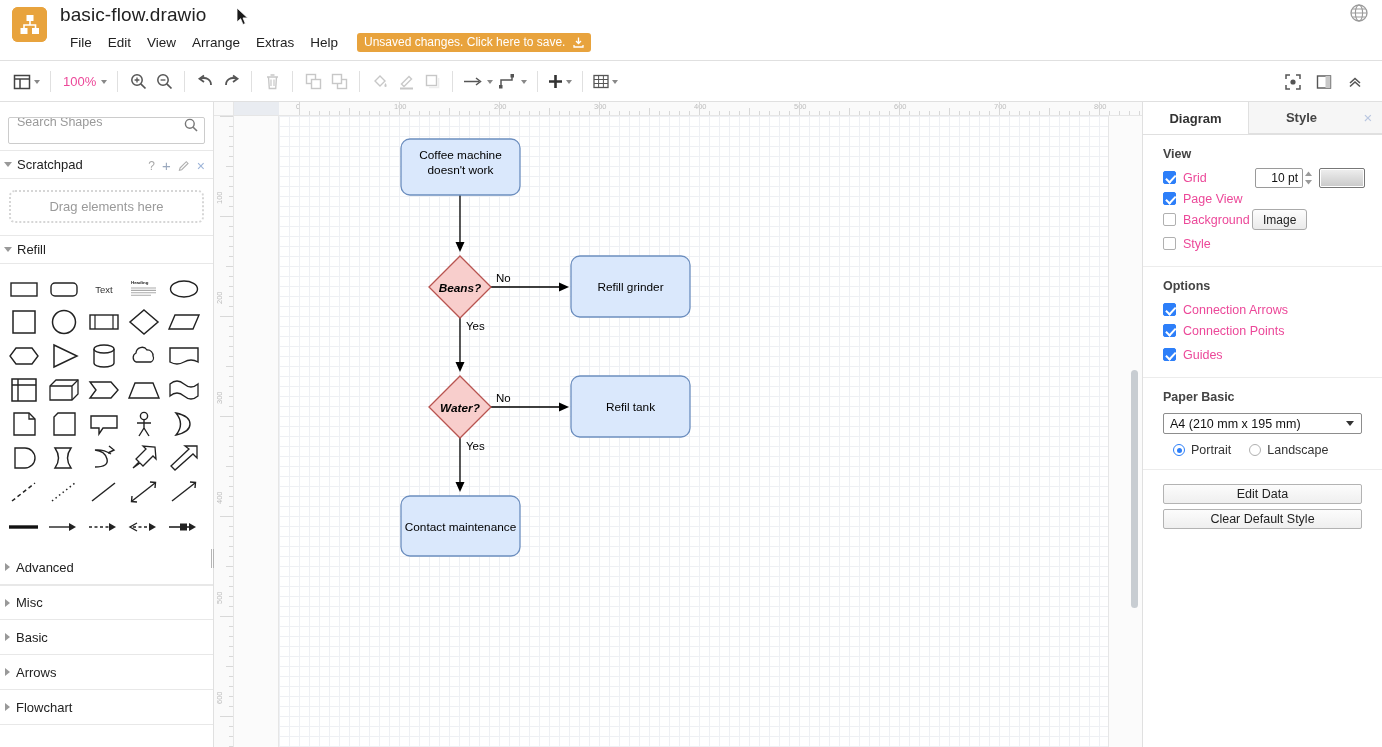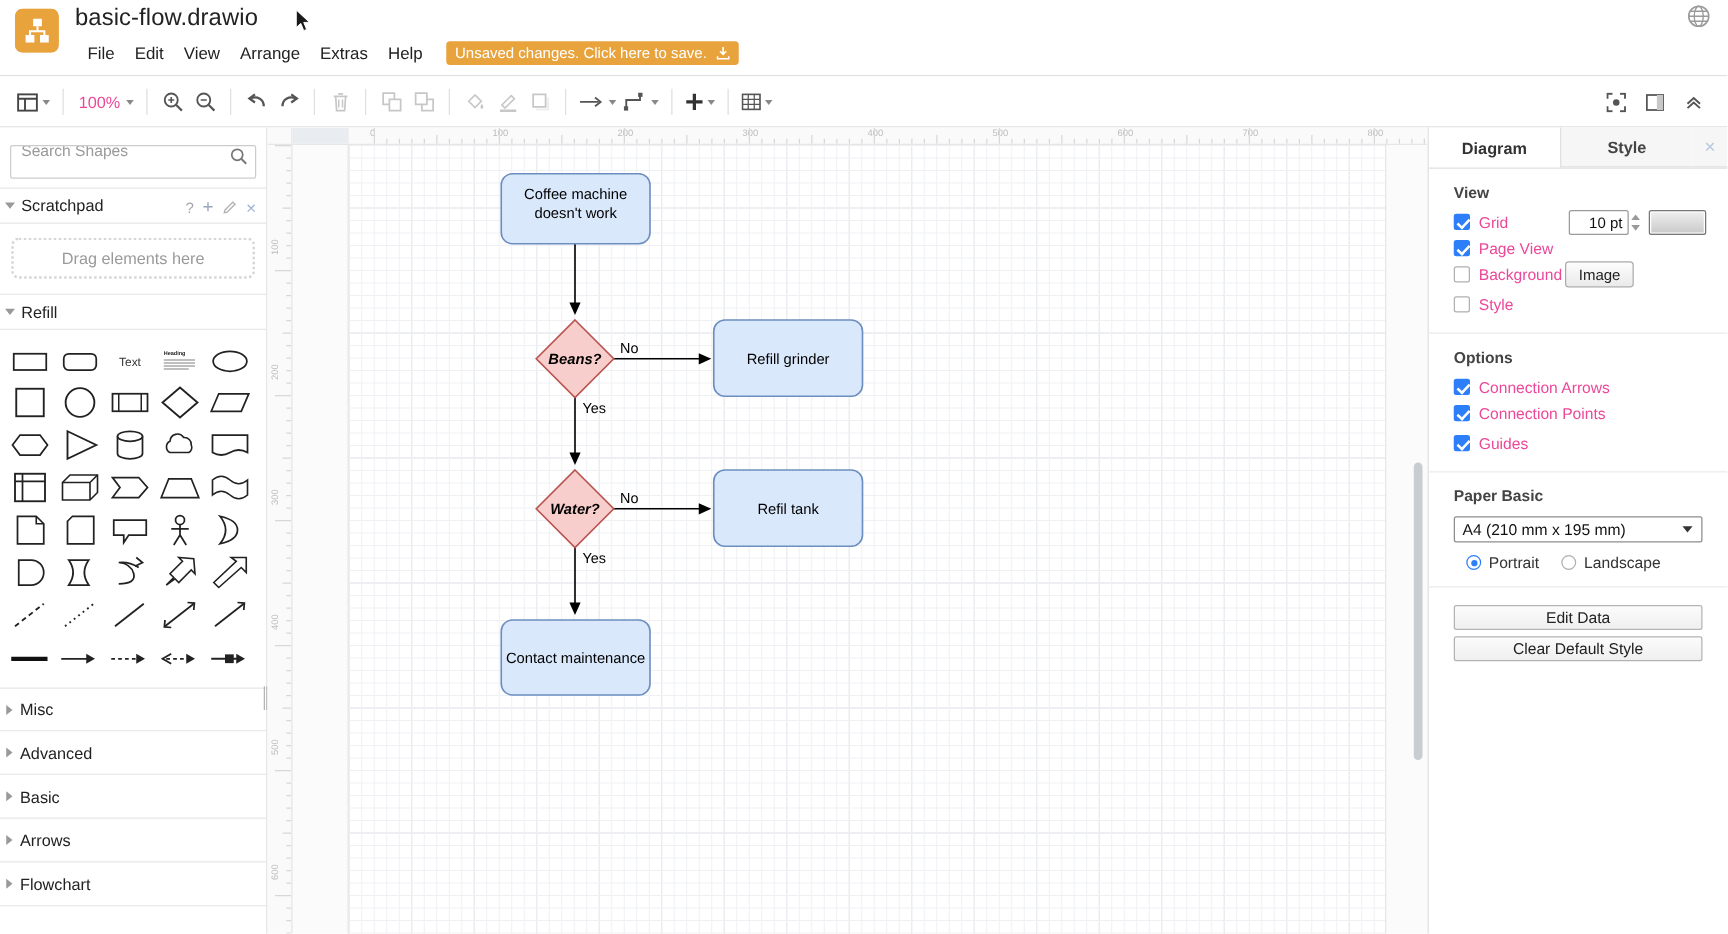--- a/index.html
+++ b/index.html
@@ -564,27 +564,27 @@
         </div>
       <div class="pcell">
           <svg width="34" height="24">
             <path d="M2 12 H26" stroke="#222" stroke-width="1.6"></path>
             <rect x="13" y="8.5" width="7" height="7" fill="#222"></rect>
             <path d="M22 8 L29 12 L22 16 Z" fill="#222"></path>
           </svg>
         </div>
     </div>
 
+    <div class="collapsed-sect">
+      <i class="tri-right"></i>
+      <span class="lbl">Advanced</span>
+    </div>
     <div class="collapsed-sect" style="border-top:1px solid #e8e8e8;">
       <i class="tri-right"></i>
       <span class="lbl">Misc</span>
-    </div>
-    <div class="collapsed-sect">
-      <i class="tri-right"></i>
-      <span class="lbl">Advanced</span>
     </div>
     <div class="collapsed-sect">
       <i class="tri-right"></i>
       <span class="lbl">Basic</span>
     </div>
     <div class="collapsed-sect">
       <i class="tri-right"></i>
       <span class="lbl">Arrows</span>
     </div>
     <div class="collapsed-sect">

